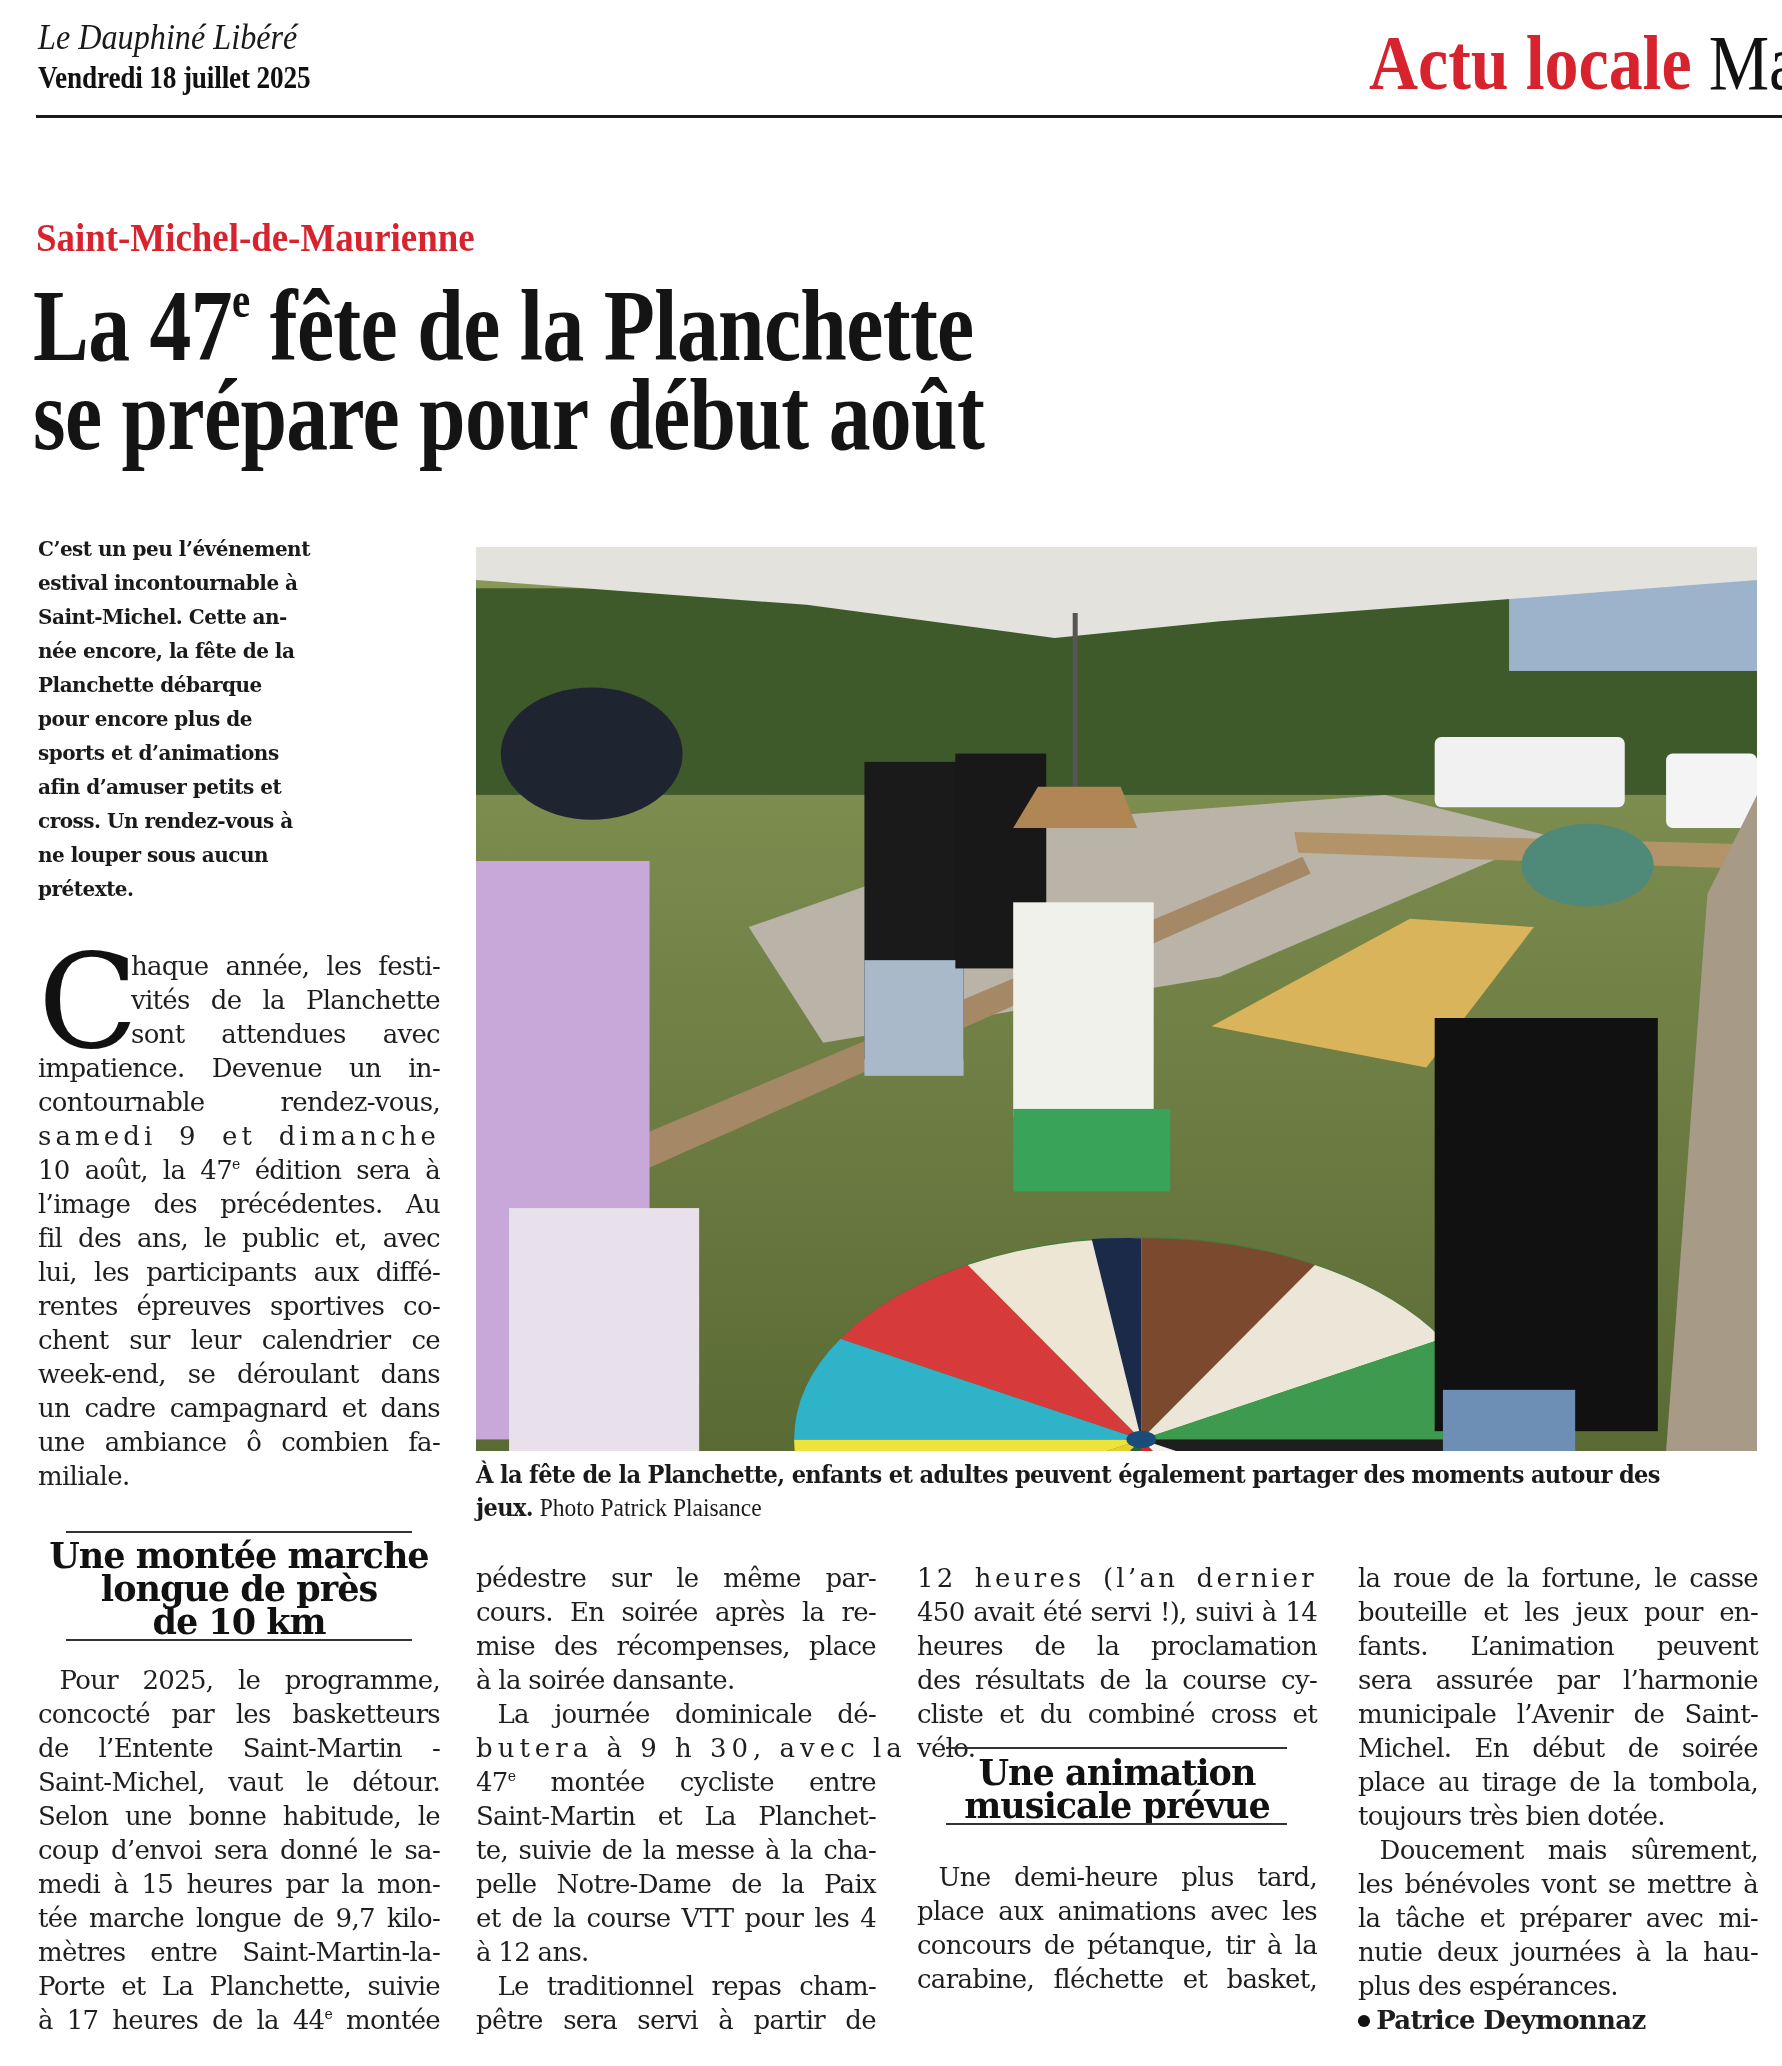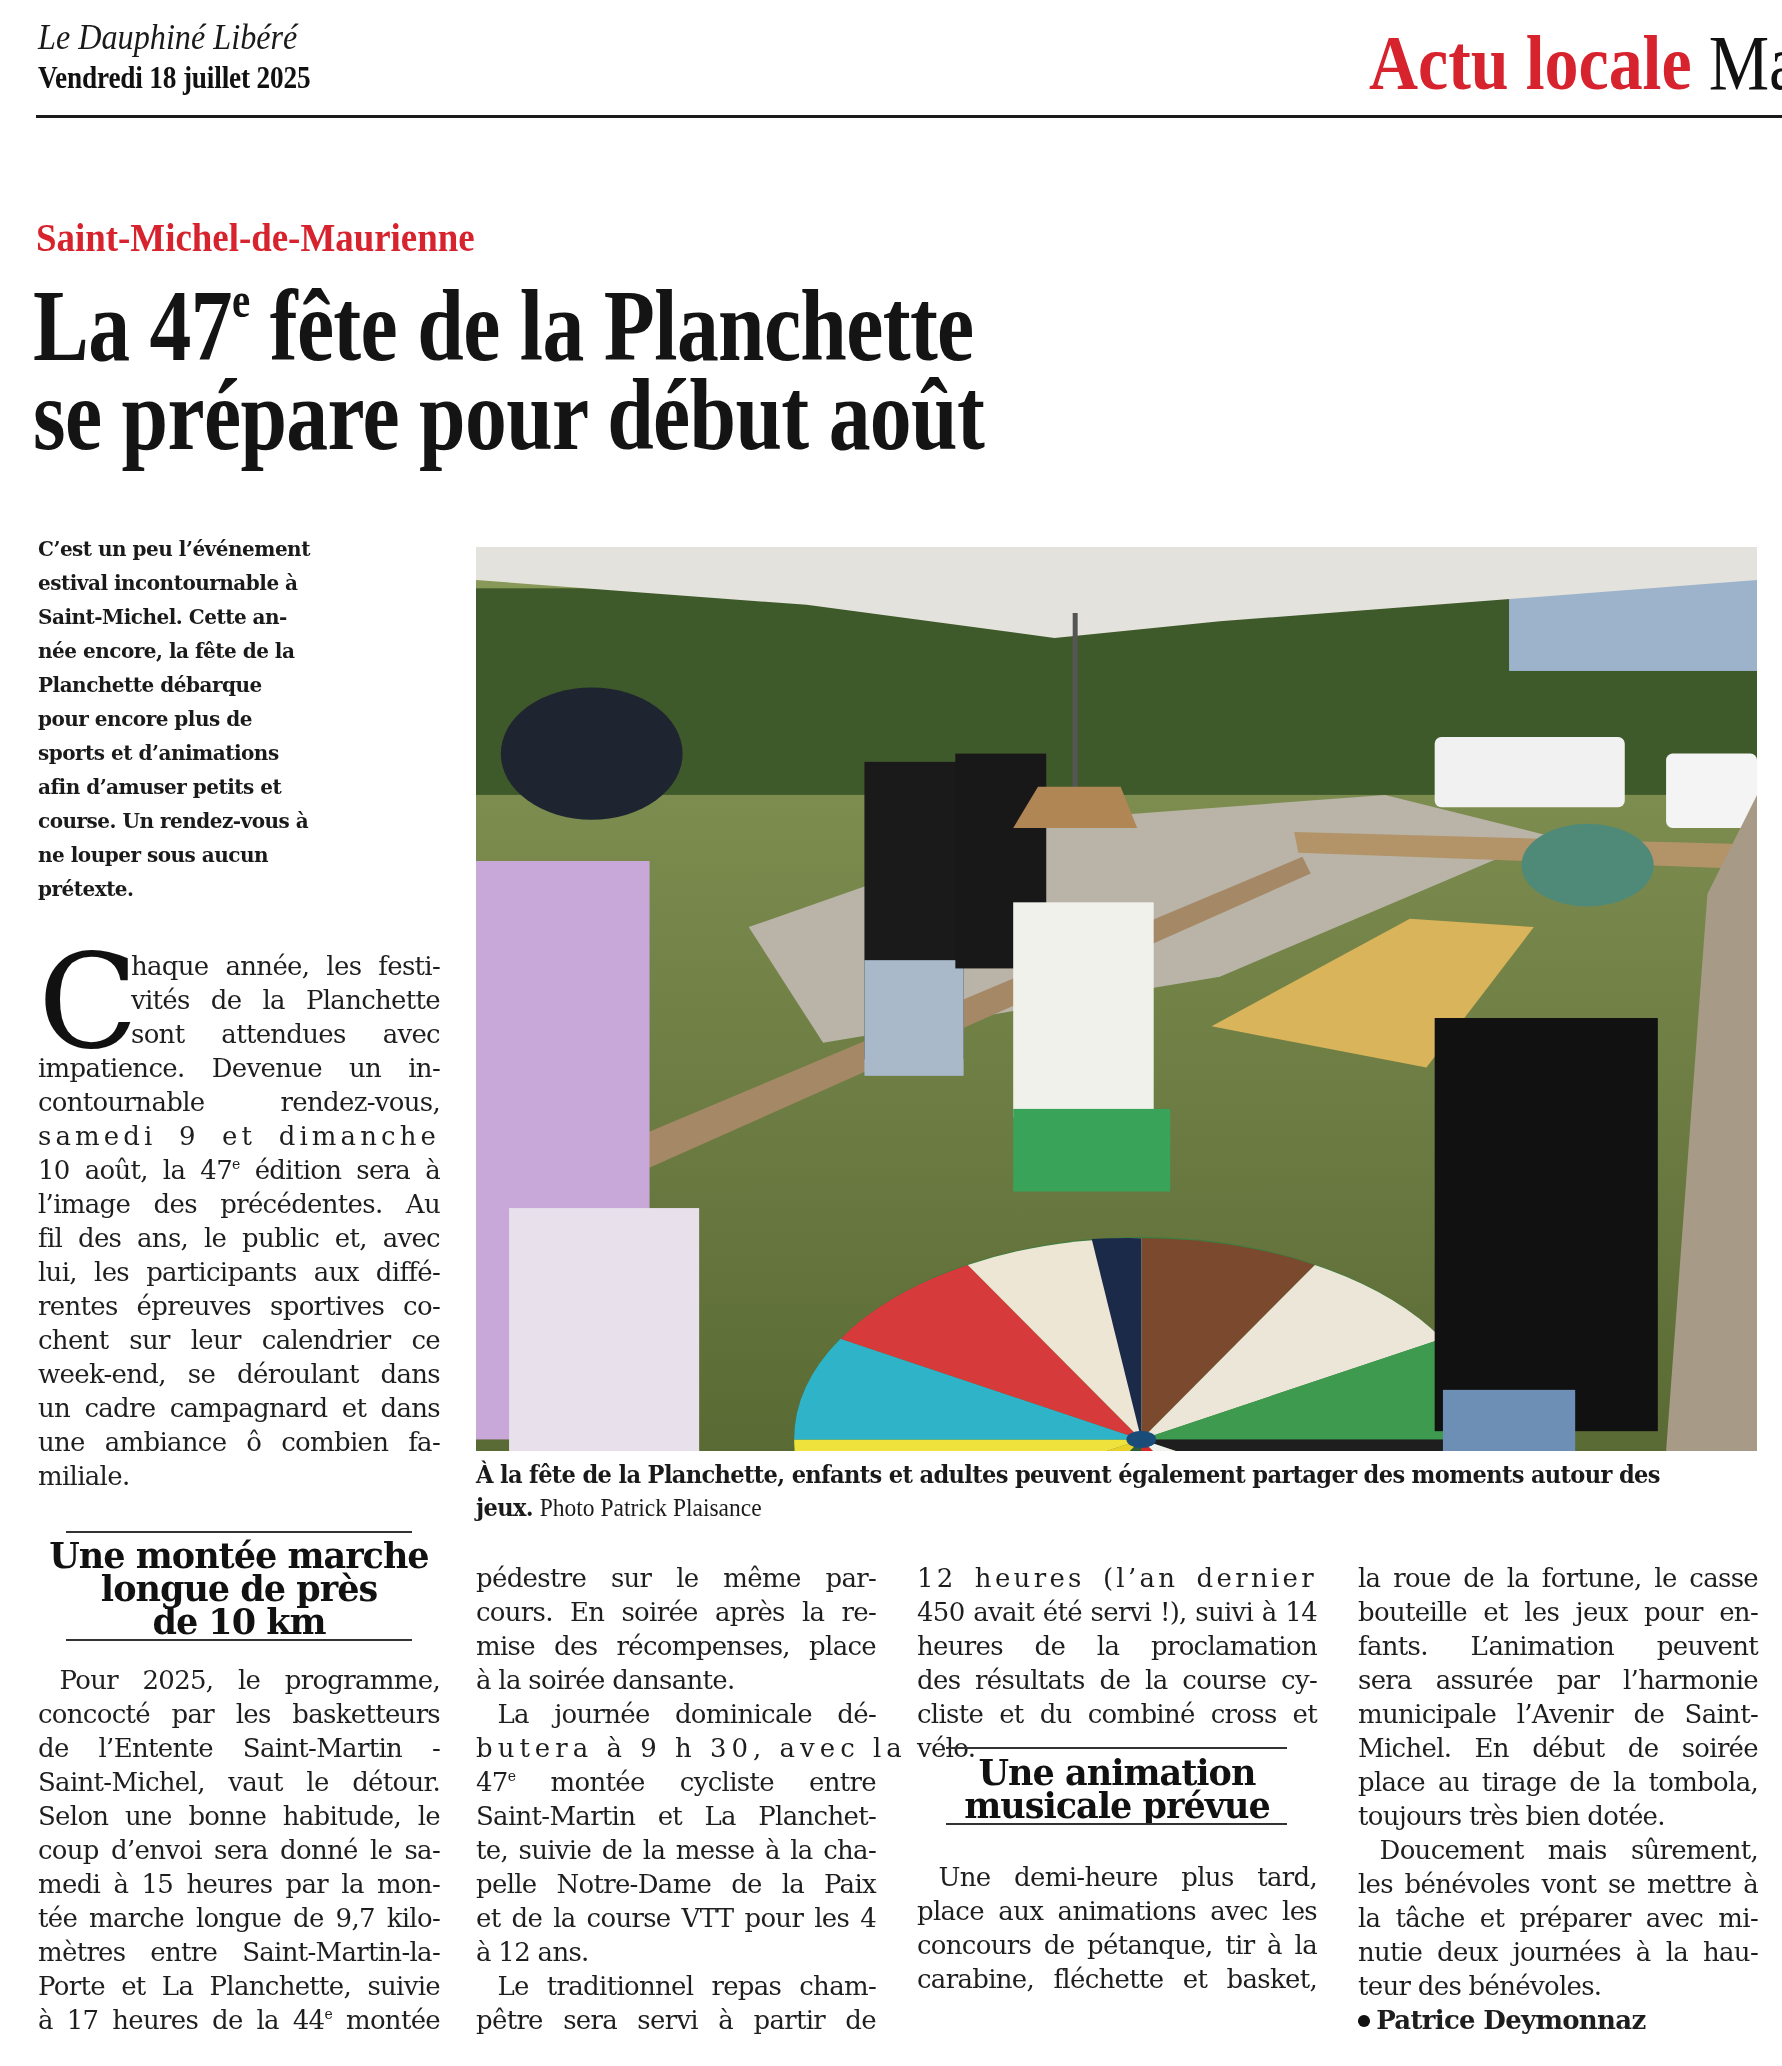--- a/index.html
+++ b/index.html
@@ -75,21 +75,21 @@
 
 <div class="abs lead">
   <span class="line">C’est un peu l’événement</span>
   <span class="line">estival incontournable à</span>
   <span class="line">Saint-Michel. Cette an-</span>
   <span class="line">née encore, la fête de la</span>
   <span class="line">Planchette débarque</span>
   <span class="line">pour encore plus de</span>
   <span class="line">sports et d’animations</span>
   <span class="line">afin d’amuser petits et</span>
-  <span class="line">course. Un rendez-vous à</span>
+  <span class="line">cross. Un rendez-vous à</span>
   <span class="line">ne louper sous aucun</span>
   <span class="line">prétexte.</span>
 </div>
 
 <div class="dropcap">C</div>
 <div class="col col1 col1-a">
   <span class="line dc">haque année, les festi-</span>
   <span class="line dc">vités de la Planchette</span>
   <span class="line dc">sont attendues avec</span>
   <span class="line">impatience. Devenue un in-</span>
@@ -241,16 +241,16 @@
   <span class="line">fants. L’animation peuvent</span>
   <span class="line">sera assurée par l’harmonie</span>
   <span class="line">municipale l’Avenir de Saint-</span>
   <span class="line">Michel. En début de soirée</span>
   <span class="line">place au tirage de la tombola,</span>
   <span class="line last">toujours très bien dotée.</span>
   <span class="line indent">Doucement mais sûrement,</span>
   <span class="line">les bénévoles vont se mettre à</span>
   <span class="line">la tâche et préparer avec mi-</span>
   <span class="line">nutie deux journées à la hau-</span>
-  <span class="line last">teur des bénévoles.</span>
+  <span class="line last">plus des espérances.</span>
   <span class="line last byline"><span class="dot"></span><span>Patrice Deymonnaz</span></span>
 </div>
 
 
 </body></html>

